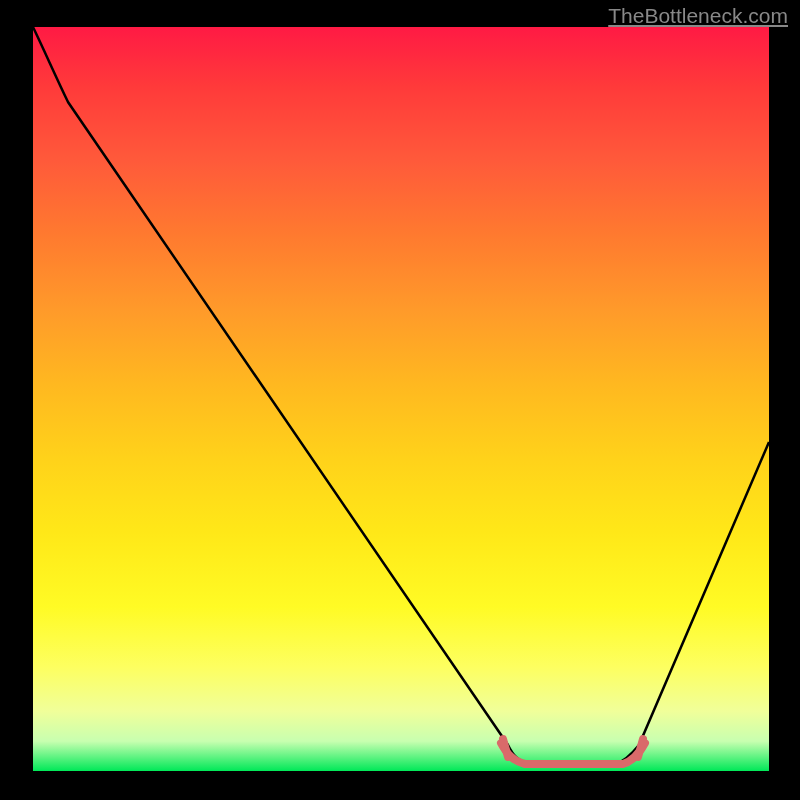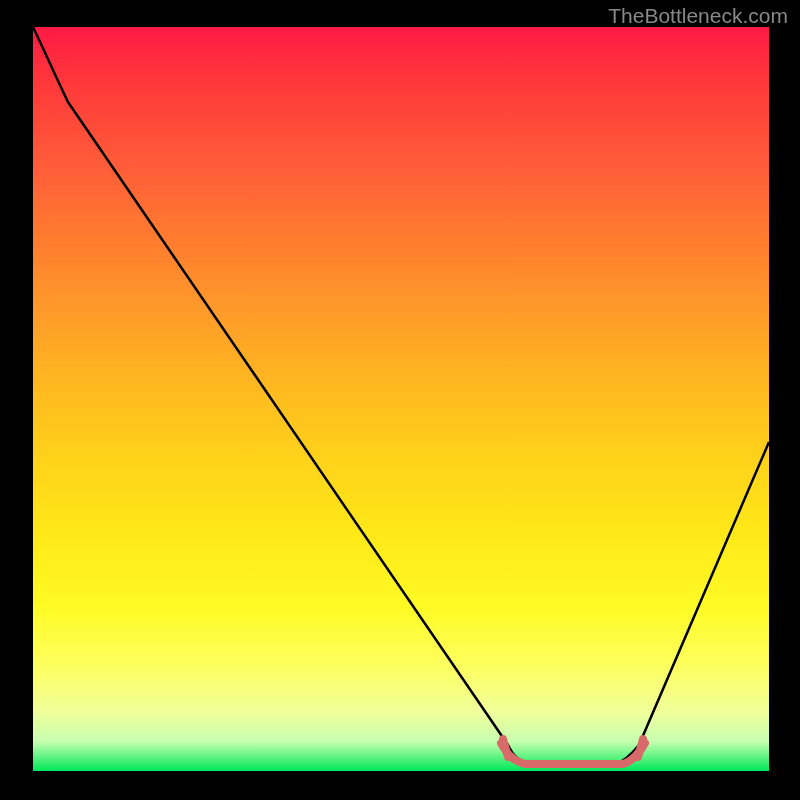--- a/index.html
+++ b/index.html
@@ -12,20 +12,21 @@
     font-family: Arial, sans-serif;
   }
   .watermark {
     position: absolute;
     top: 4px;
     right: 12px;
     color: #888;
     font-size: 21px;
     font-weight: normal;
     z-index: 10;
+    text-decoration: underline;
   }
   .plot-area {
     position: absolute;
     left: 33px;
     top: 27px;
     width: 736px;
     height: 744px;
     background: linear-gradient(to bottom,
       #ff1a44 0%,
       #ff3a3a 8%,

